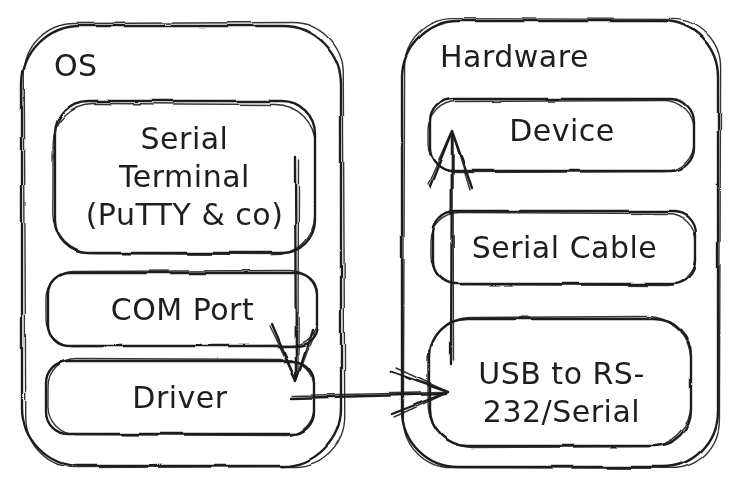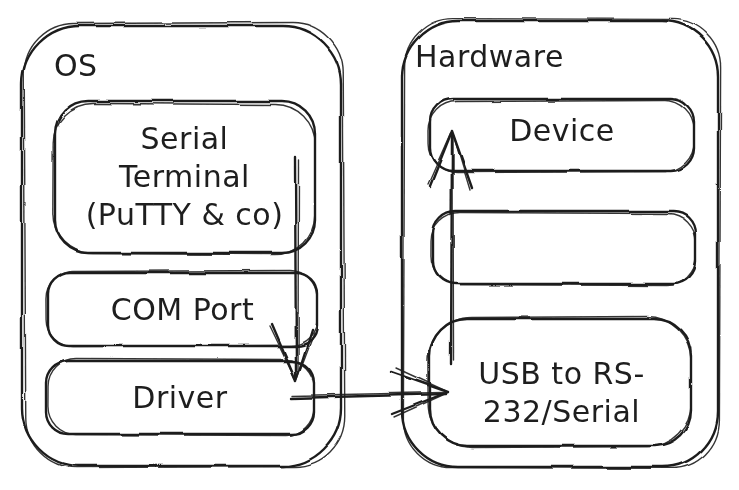--- a/index.html
+++ b/index.html
@@ -120,39 +120,42 @@
         <path class="s1" d="M451 364 L452 133"></path>
         <path class="s2" d="M453.5 360 L453 136"></path>
         <path class="s1" d="M452 131 L430 186 M452 131 L472 188"></path>
         <path class="s2" d="M450.5 133 L428 184 M453 134 L470 190"></path>
       </g>
     </g>
   </svg>
 
   <div class="lbl title" style="left:54px; top:50px;">OS</div>
 
-  <div class="lbl title" style="left:415px; top:41px;">Hardware</div>
+  <div class="lbl title" style="left:440px; top:41px;">Hardware</div>
 
   <div class="node-label" style="left:54px; top:100px; width:261px; height:154px;text-align:right;">
     <span>Serial</span>
     <span>Terminal</span>
     <span>(PuTTY &amp; co)</span>
   </div>
 
   <div class="node-label" style="left:46px; top:361px; width:268px; height:73px;">
     <span>Driver</span>
   </div>
 
   <div class="node-label" style="left:48px; top:273px; width:269px; height:73px;">
     <span>COM Port</span>
   </div>
 
   <div class="node-label" style="left:430px; top:99px; width:264px; height:64px;">
     <span>Device</span>
   </div>
 
+  <div class="node-label" style="left:433px; top:211px; width:263px; height:73px;">
+    <span>Serial Cable</span>
+  </div>
 
   <div class="node-label" style="left:430px; top:328px; width:263px; height:129px;">
     <span>USB to RS-</span>
     <span>232/Serial</span>
   </div>
 
 </div>
 
 </body></html>

